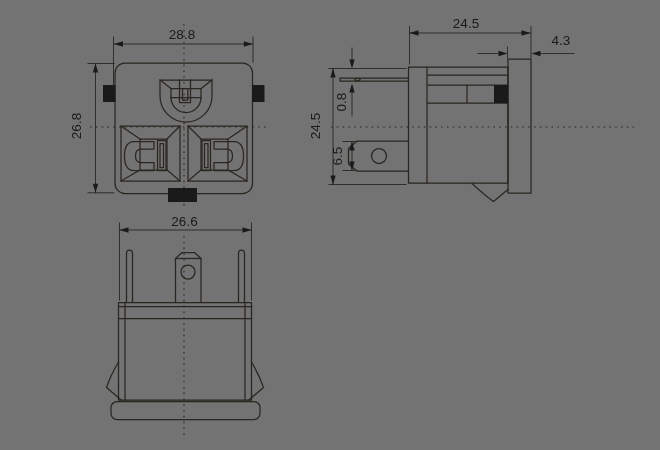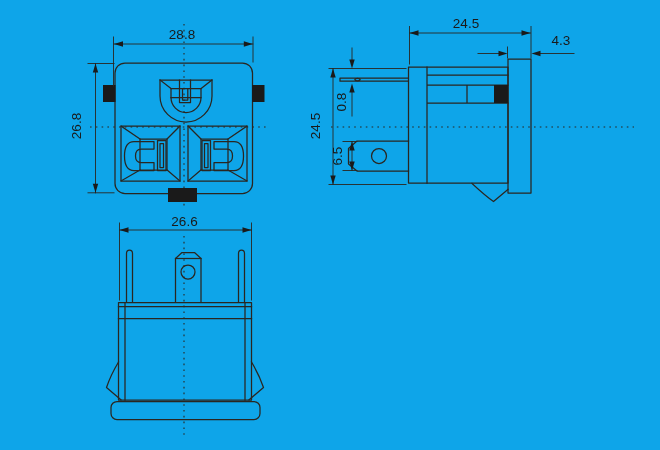--- a/index.html
+++ b/index.html
@@ -1,16 +1,16 @@
 <!DOCTYPE html>
 <html><head>
 <meta charset="utf-8">
 <style>
   html,body{margin:0;padding:0;background:#ffffff;}
-  .page{width:660px;height:450px;background:#0ea5e9;overflow:hidden;}
+  .page{width:660px;height:450px;background:#737373;overflow:hidden;}
   svg{display:block;}
   svg text{
     font-family:"Liberation Sans",sans-serif;
     font-size:13.5px;
     fill:#1a1a1a;
     stroke:none;
     text-anchor:middle;
   }
   .o{fill:none;stroke-width:1.25;stroke-linejoin:round;stroke-linecap:square;}
   .d{fill:none;stroke-width:0.9;stroke-linecap:square;}

